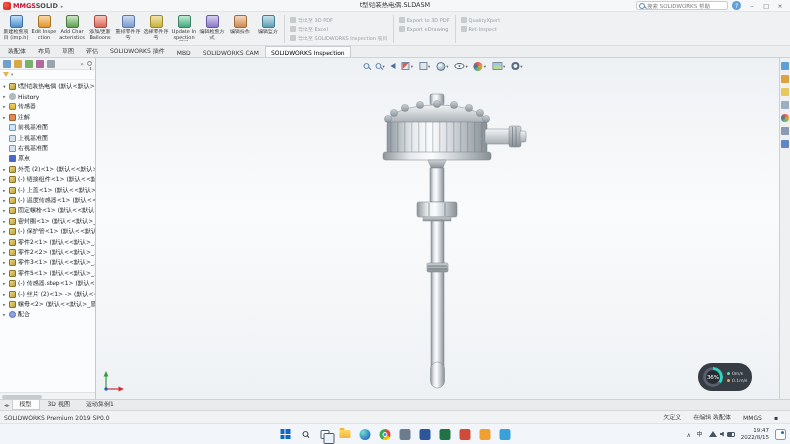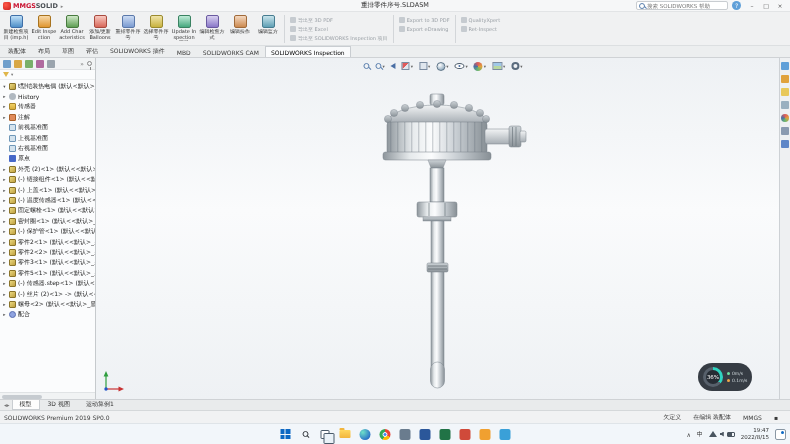--- a/index.html
+++ b/index.html
@@ -158,21 +158,21 @@
 <body>
 
 <div class="screen">
 
   <div class="titlebar">
     <div class="logo">
       <span class="logo-mark"></span>
       <span class="logo-text"><span class="logo-solid">MMGS</span><span class="logo-works">SOLID</span></span>
       <span class="logo-caret">▸</span>
     </div>
-    <div class="doc-title">重排零件序号.SLDASM</div>
+    <div class="doc-title">t型铠装热电偶.SLDASM</div>
     <div class="tb-right">
       <div class="search-box">
         <span class="glass"></span>
         <input placeholder="搜索 SOLIDWORKS 帮助" style="">
       </div>
       <span class="help-btn">?</span>
       <div class="win-btns">
         <span class="win-btn">–</span>
         <span class="win-btn">□</span>
         <span class="win-btn">×</span>

